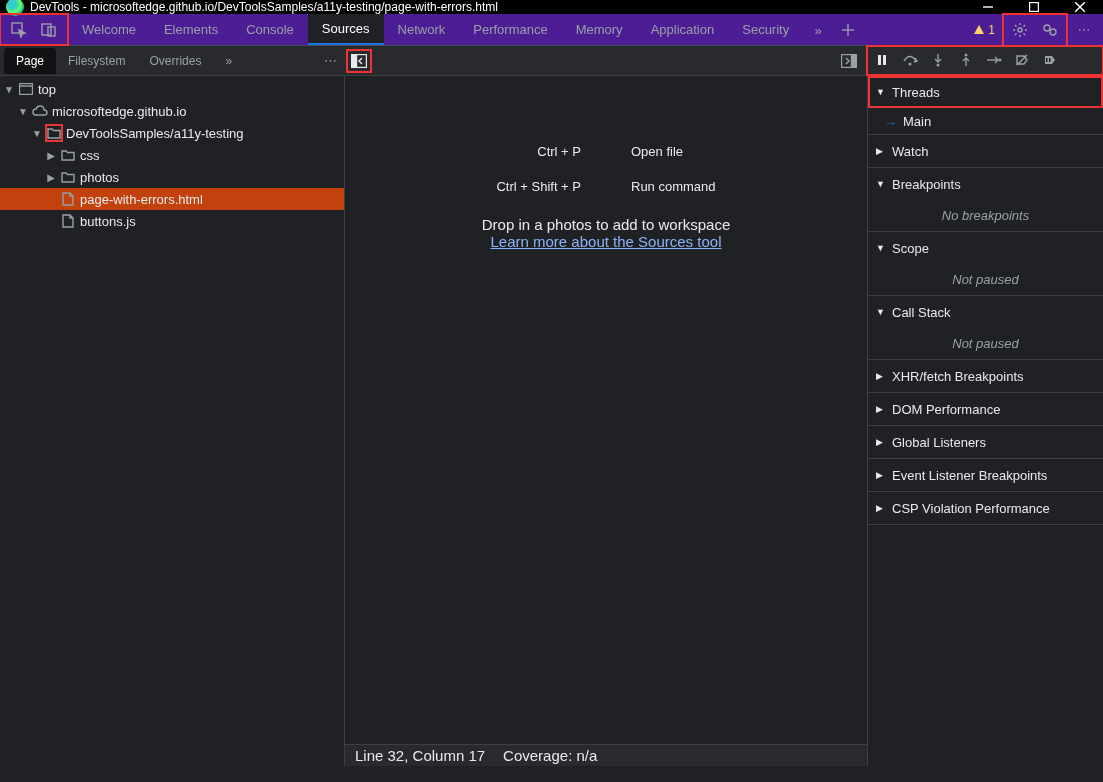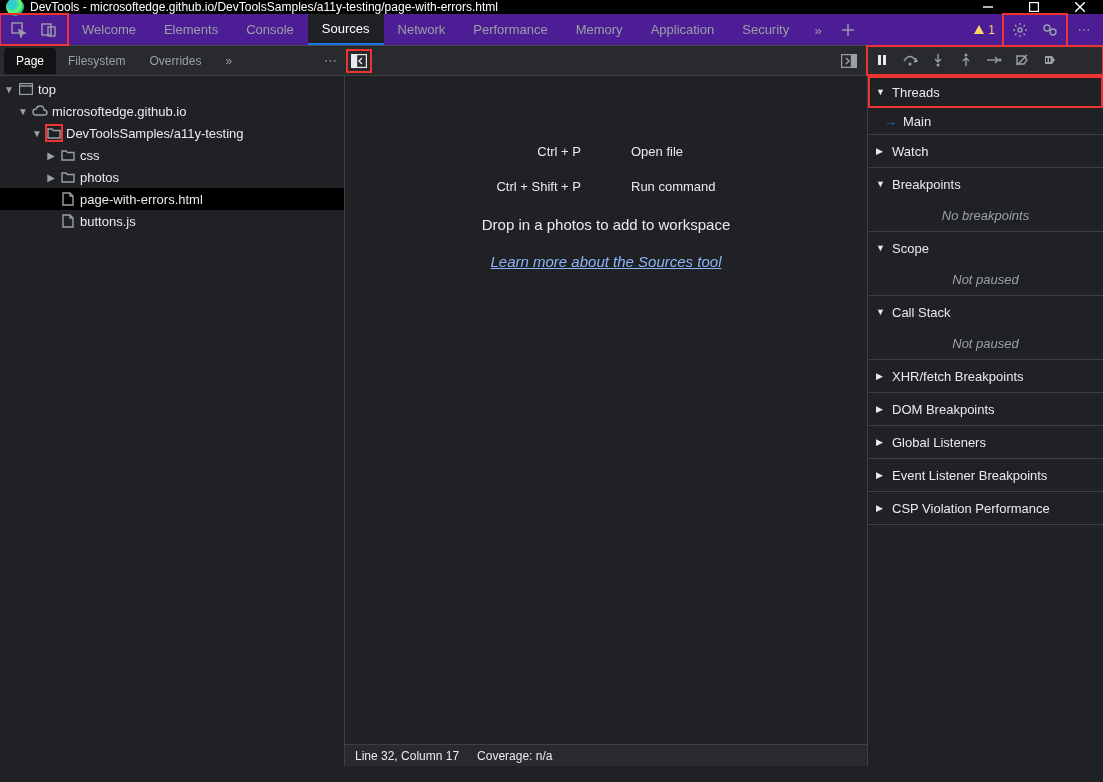--- a/index.html
+++ b/index.html
@@ -38,35 +38,35 @@
 
 
 .main { display: flex; height: calc(100% - 30px - 32px - 30px); }
 .navigator { width: 345px; background: #202124; border-right: 1px solid #3c4043; overflow-y: auto; font-size: 13px; }
 .editor { flex: 1; background: #202124; display: flex; flex-direction: column; }
 .debugger { width: 236px; background: #202124; border-left: 1px solid #3c4043; overflow-y: auto; font-size: 13px; }
 
 
 .tree { padding-top: 2px; }
 .tree-row { display: flex; align-items: center; height: 22px; padding-left: 4px; color: #e8eaed; gap: 4px; }
-.tree-row.selected { background: #000000; align-items: center; }
+.tree-row.selected { background: #c2410c; align-items: center; }
 .tree-row .arrow { width: 10px; color: #9aa0a6; font-size: 10px; display: inline-flex; justify-content: center; }
 .tree-row .icon { width: 16px; height: 16px; display: inline-flex; align-items: center; justify-content: center; color: #9aa0a6; }
 .tree-indent-1 { padding-left: 18px; }
 .tree-indent-2 { padding-left: 32px; }
 .tree-indent-3 { padding-left: 46px; }
 .folder-red { outline: 2px solid #e33; outline-offset: -1px; padding: 0 1px; }
 
 
 .editor-center { flex: 1; display: flex; flex-direction: column; align-items: center; justify-content: flex-start; padding-top: 68px; color: #e8eaed; }
 .shortcut-grid { display: grid; grid-template-columns: auto auto; column-gap: 50px; row-gap: 20px; font-size: 13px; }
 .shortcut-grid .k { text-align: right; }
 .drop-hint { margin-top: 22px; font-size: 15px; }
-.learn-link { margin-top: 20px; color: #8ab4f8; text-decoration: underline; font-size: 15px; font-style: italic; }
-.statusbar { height: 22px; background: #292a2d; border-top: 1px solid #3c4043; display: flex; align-items: center; padding-left: 10px; gap: 18px; font-size: 12px; color: #e8eaed; }
+.learn-link { color: #8ab4f8; text-decoration: underline; font-size: 15px; }
+.statusbar { height: 22px; background: #292a2d; border-top: 1px solid #3c4043; display: flex; align-items: center; padding-left: 10px; gap: 18px; font-size: 15px; color: #e8eaed; }
 
 
 .dbg-toolbar { height: 29px; display: flex; align-items: center; padding: 0 6px; gap: 10px; border-bottom: 1px solid #3c4043; }
 .dbg-toolbar.red { outline: 2px solid #e33; outline-offset: -1px; }
 .dbg-btn { width: 18px; height: 18px; display: flex; align-items: center; justify-content: center; color: #9aa0a6; }
 .dbg-section { border-bottom: 1px solid #3c4043; }
 .dbg-header { height: 32px; display: flex; align-items: center; padding: 0 8px; gap: 6px; color: #e8eaed; font-size: 13px; cursor: pointer; }
 .dbg-header.red { outline: 2px solid #e33; outline-offset: -2px; }
 .dbg-header .caret { font-size: 9px; color: #e8eaed; width: 10px; }
 .dbg-body { padding: 8px 0; text-align: center; color: #9aa0a6; font-style: italic; font-size: 13px; }
@@ -366,21 +366,21 @@
     </div>
     <div class="dbg-section">
       <div class="dbg-header">
           <span class="caret">▶</span>
           <span>XHR/fetch Breakpoints</span>
         </div>
     </div>
     <div class="dbg-section">
       <div class="dbg-header">
           <span class="caret">▶</span>
-          <span>DOM Breakpoints</span>
+          <span>DOM Performance</span>
         </div>
     </div>
     <div class="dbg-section">
       <div class="dbg-header">
           <span class="caret">▶</span>
           <span>Global Listeners</span>
         </div>
     </div>
     <div class="dbg-section">
       <div class="dbg-header">

